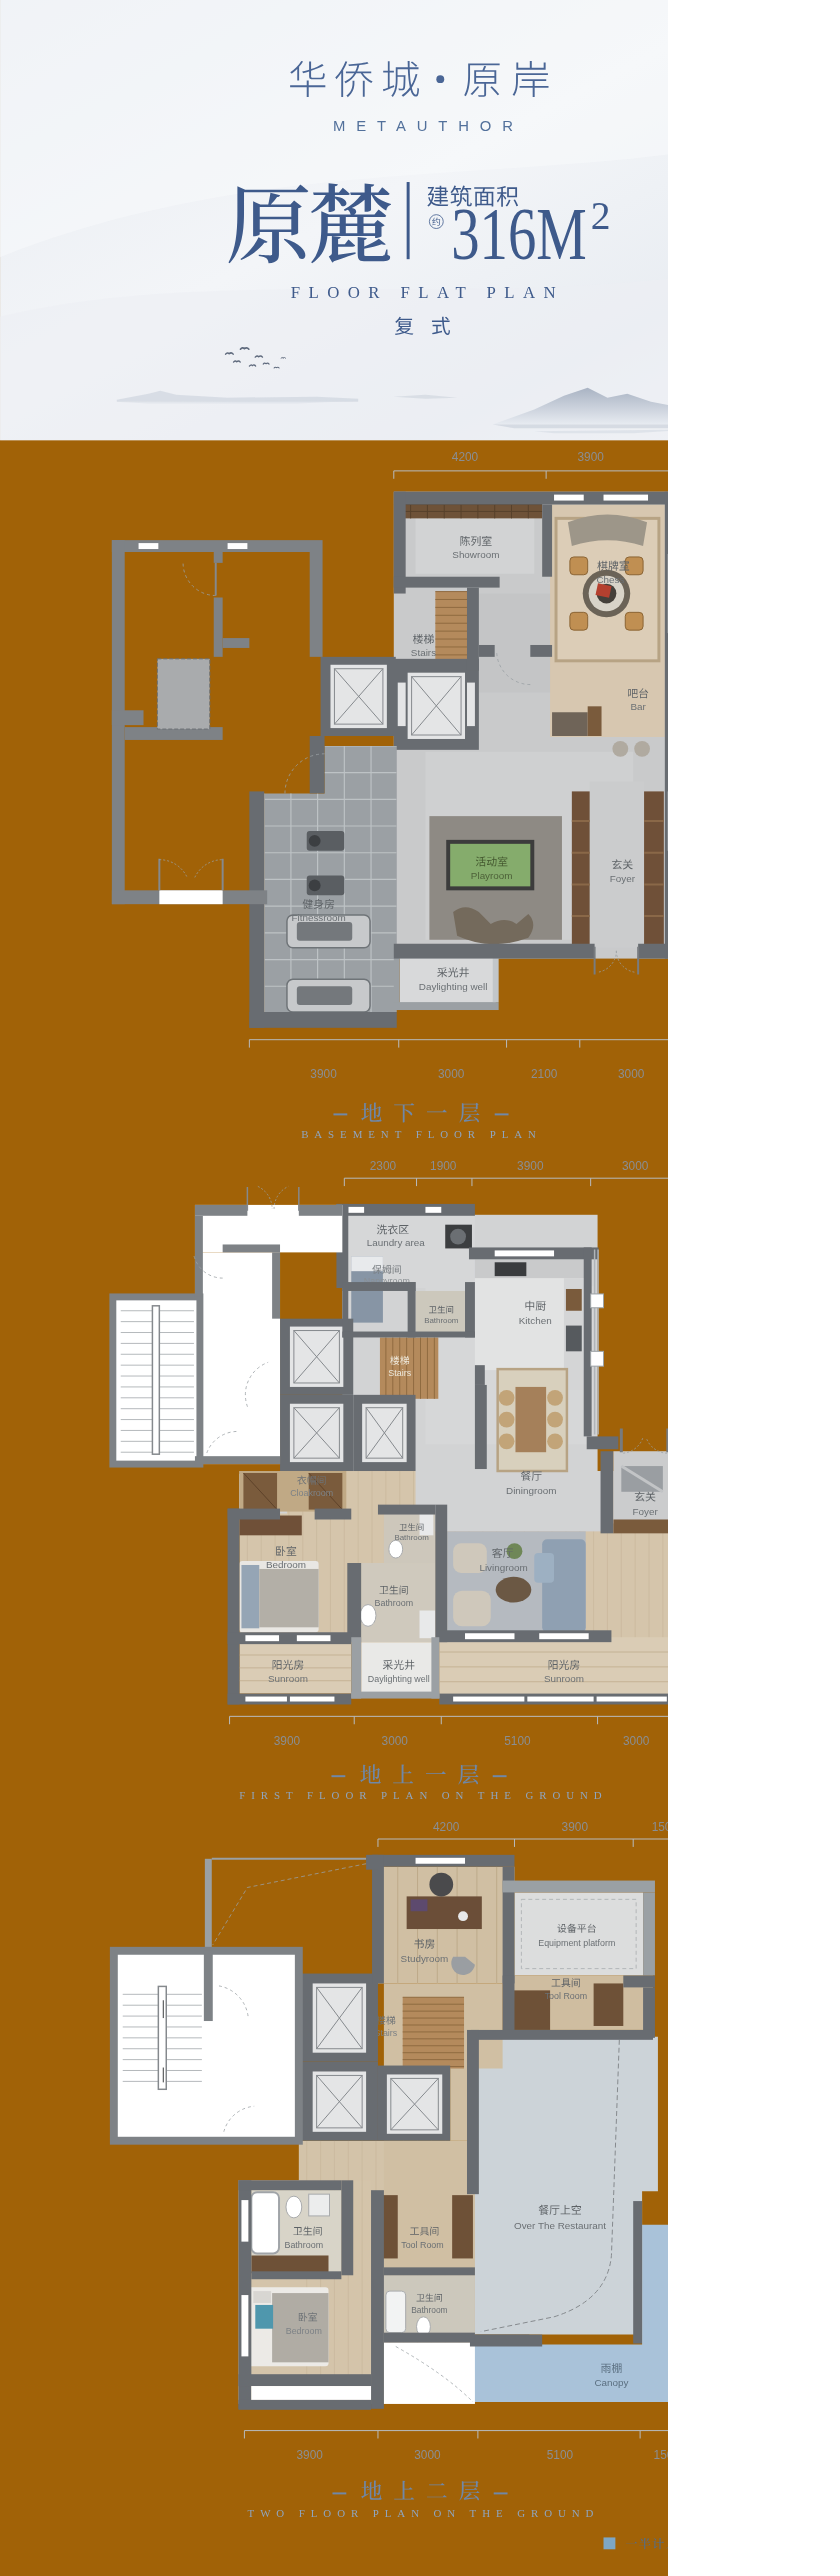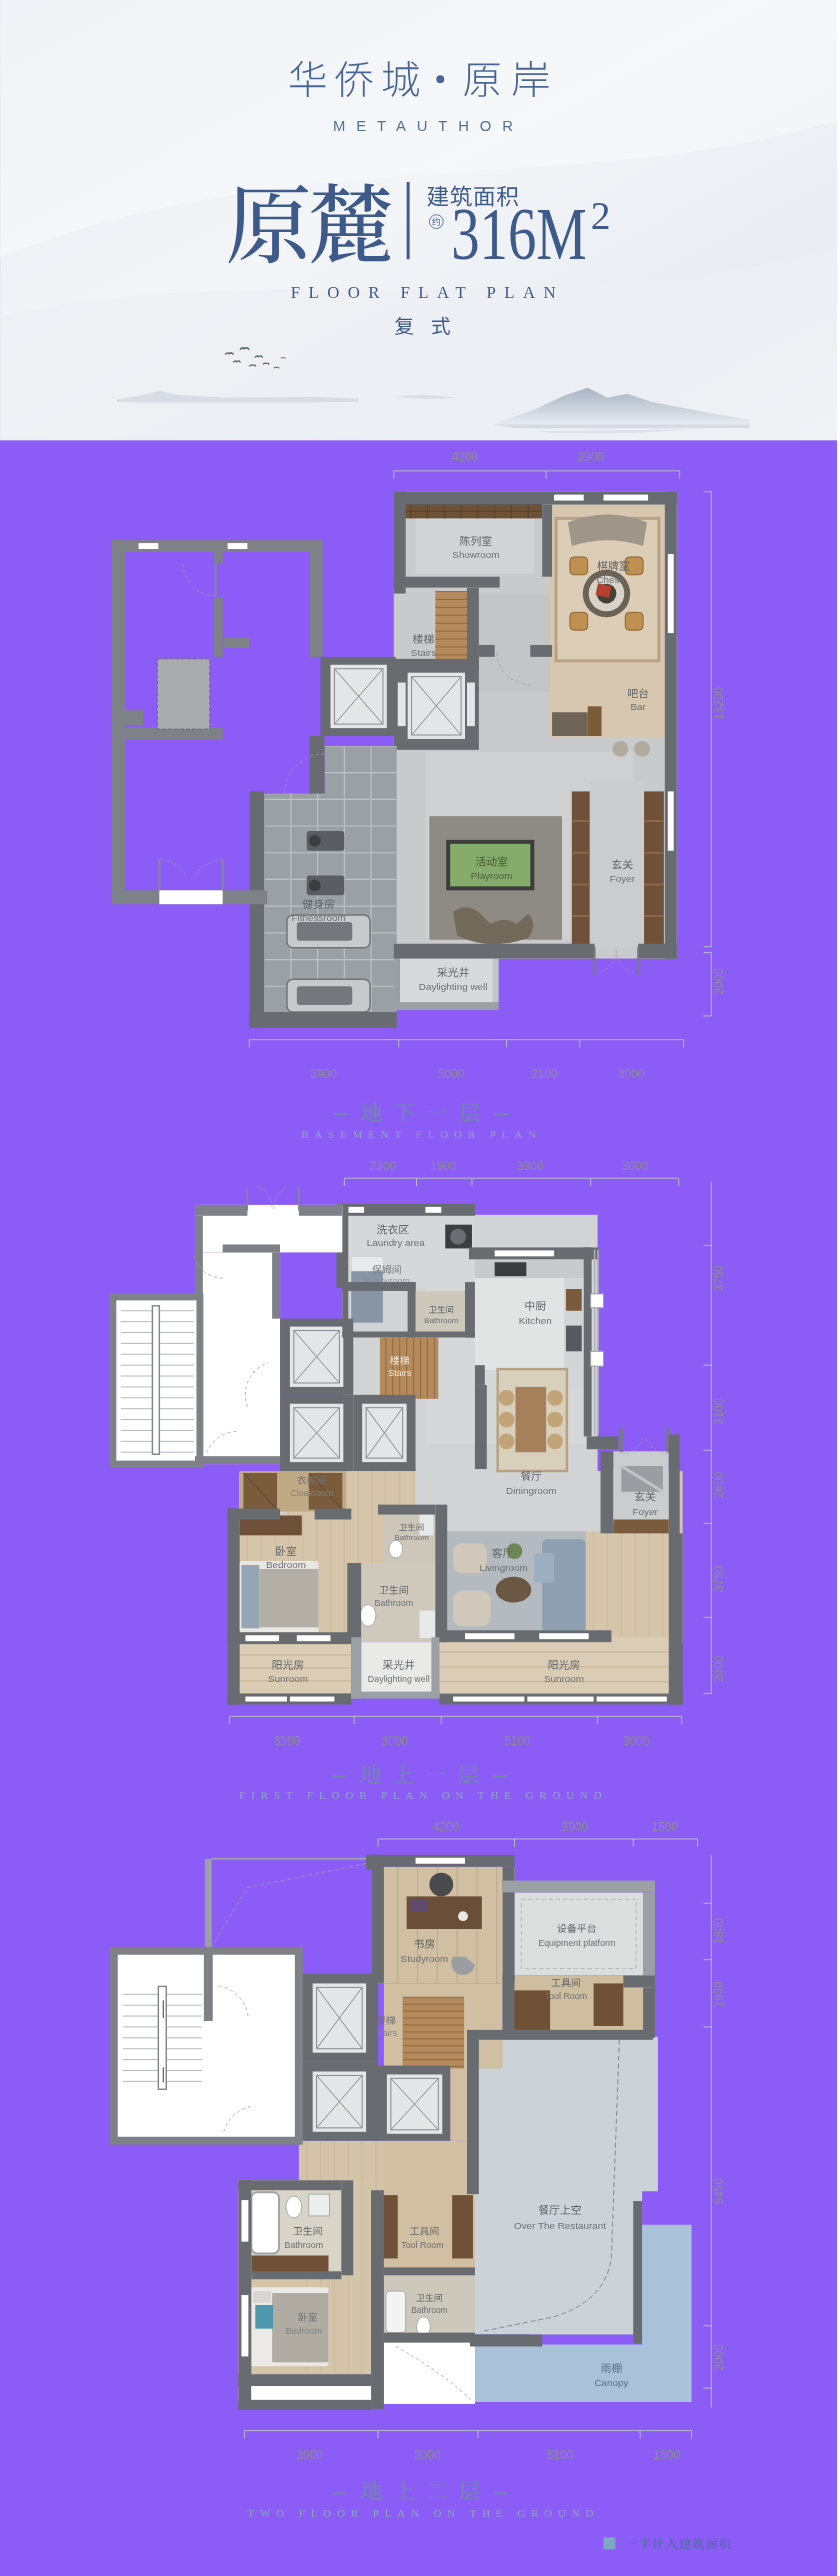--- a/index.html
+++ b/index.html
@@ -1,15 +1,15 @@
 <!DOCTYPE html>
 <html><head><meta charset="utf-8">
 <style>
 html,body{margin:0;padding:0;background:#ffffff;}
-#page{position:relative;width:837px;height:2576px;background:#8b5cf6;overflow:hidden;font-family:"Liberation Sans",sans-serif;}
+#page{position:relative;width:668px;height:2576px;background:#a16207;overflow:hidden;font-family:"Liberation Sans",sans-serif;}
 svg{display:block;}
 </style></head>
 <body>
 <div id="page">
 <svg width="841" height="2576" viewBox="0 0 850 2604">
 
 <defs>
 <linearGradient id="hbg" x1="0" y1="0" x2="1" y2="1">
 <stop offset="0" stop-color="#e7ebf1"></stop>
           <stop offset="0.45" stop-color="#f3f5f8"></stop>

